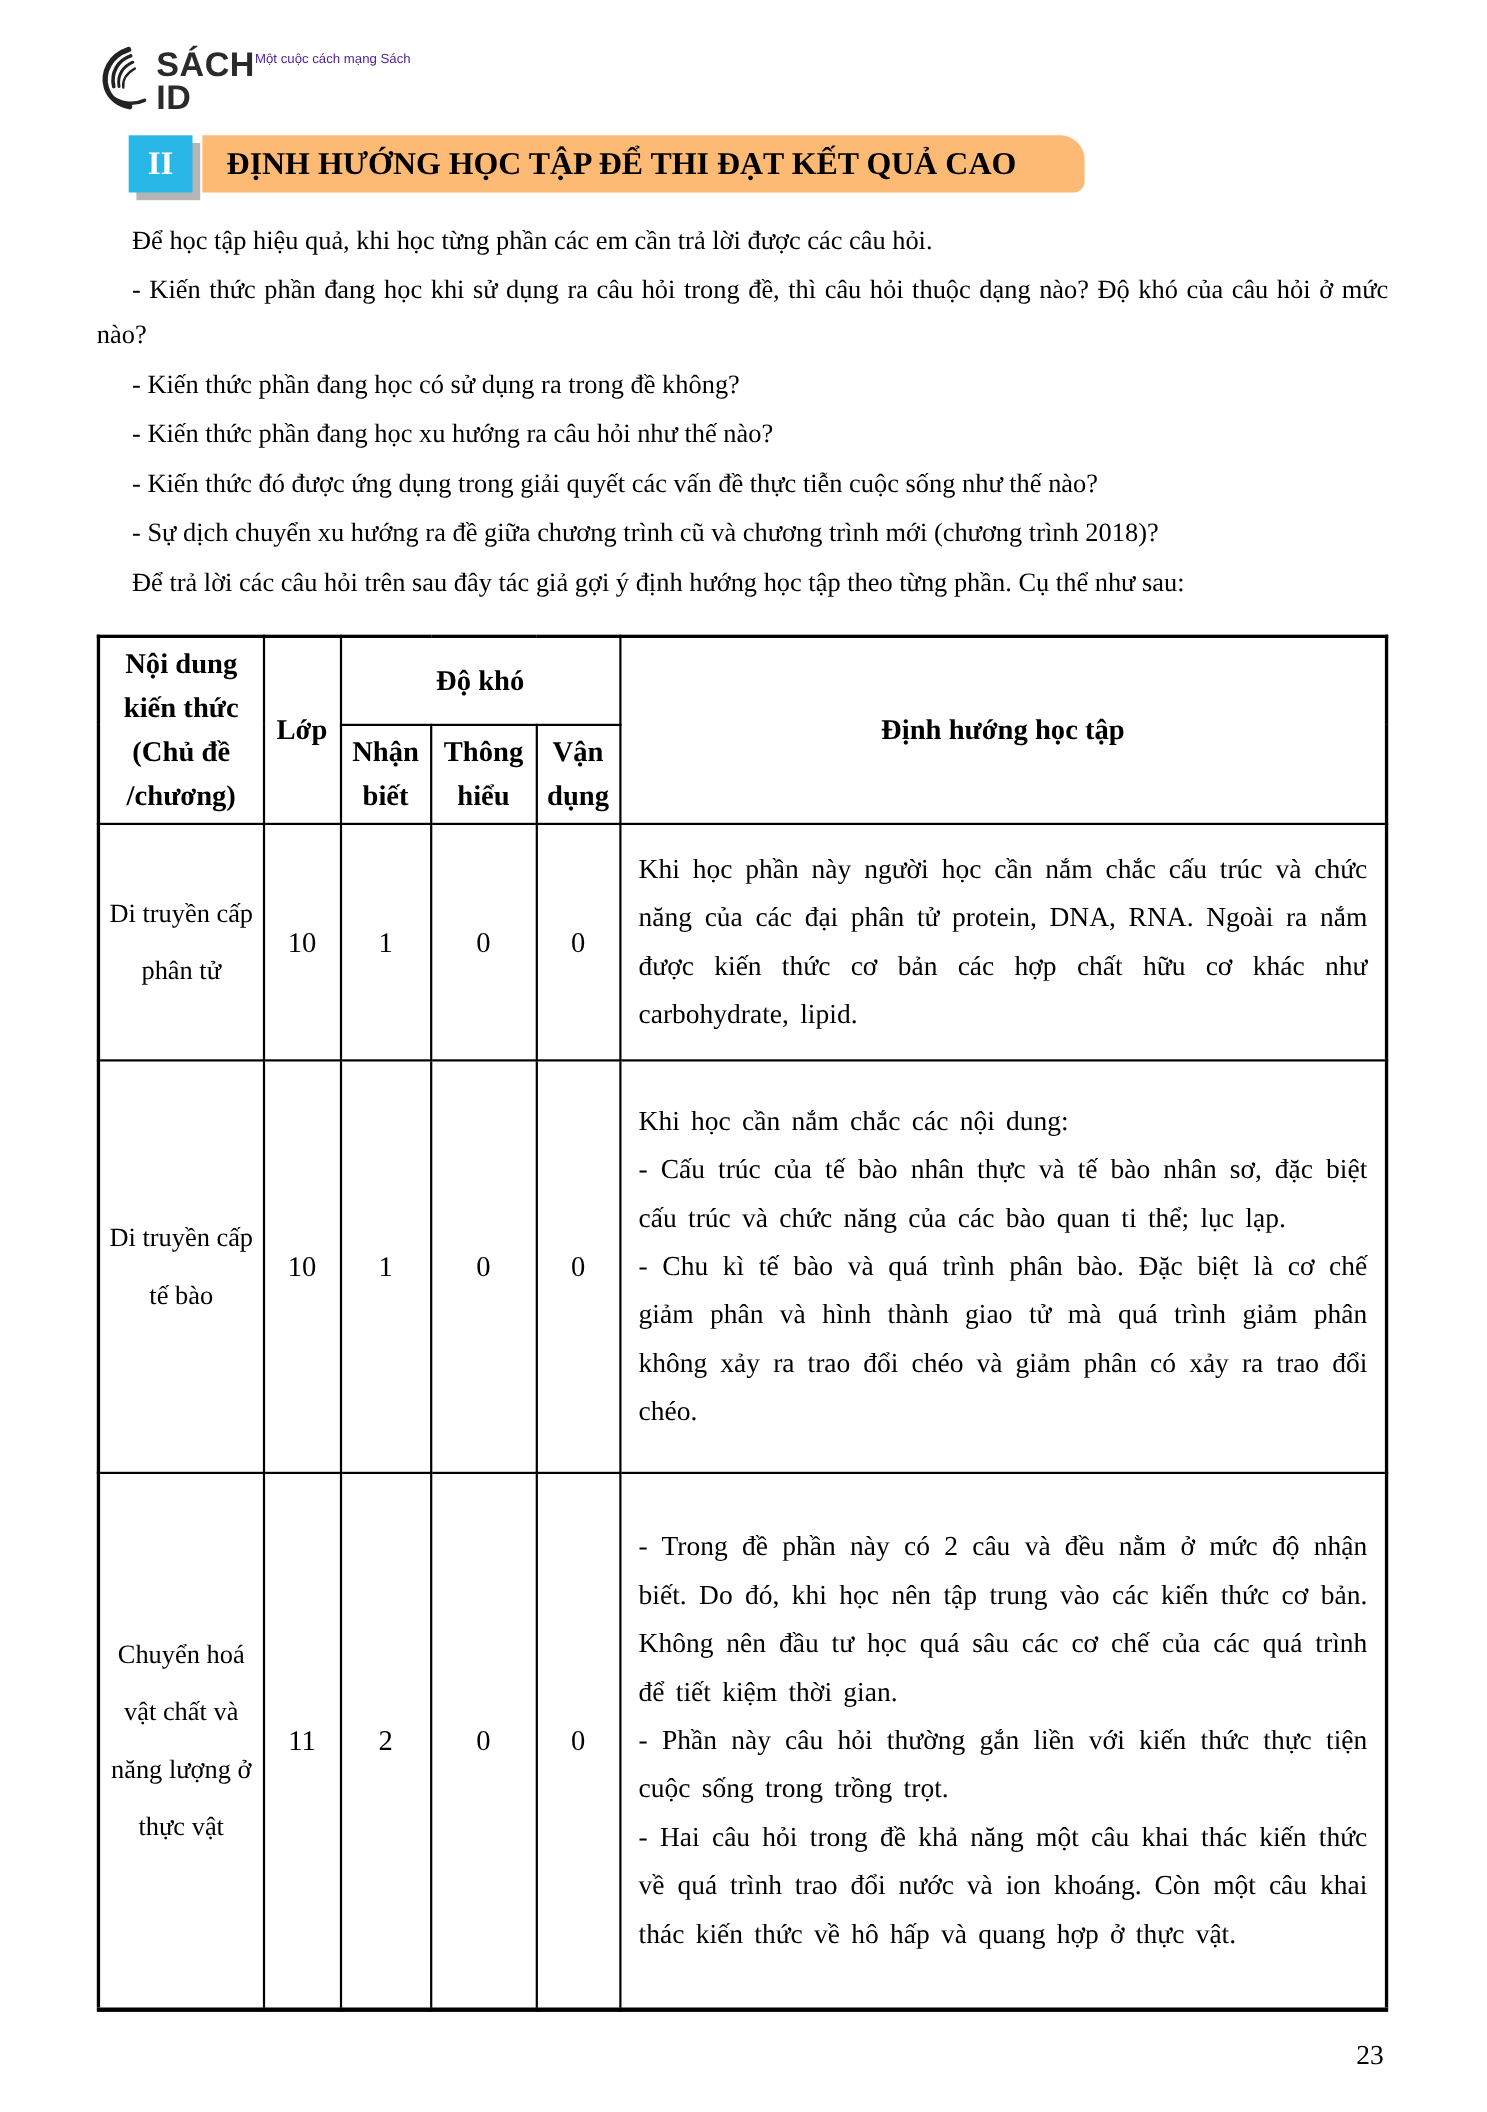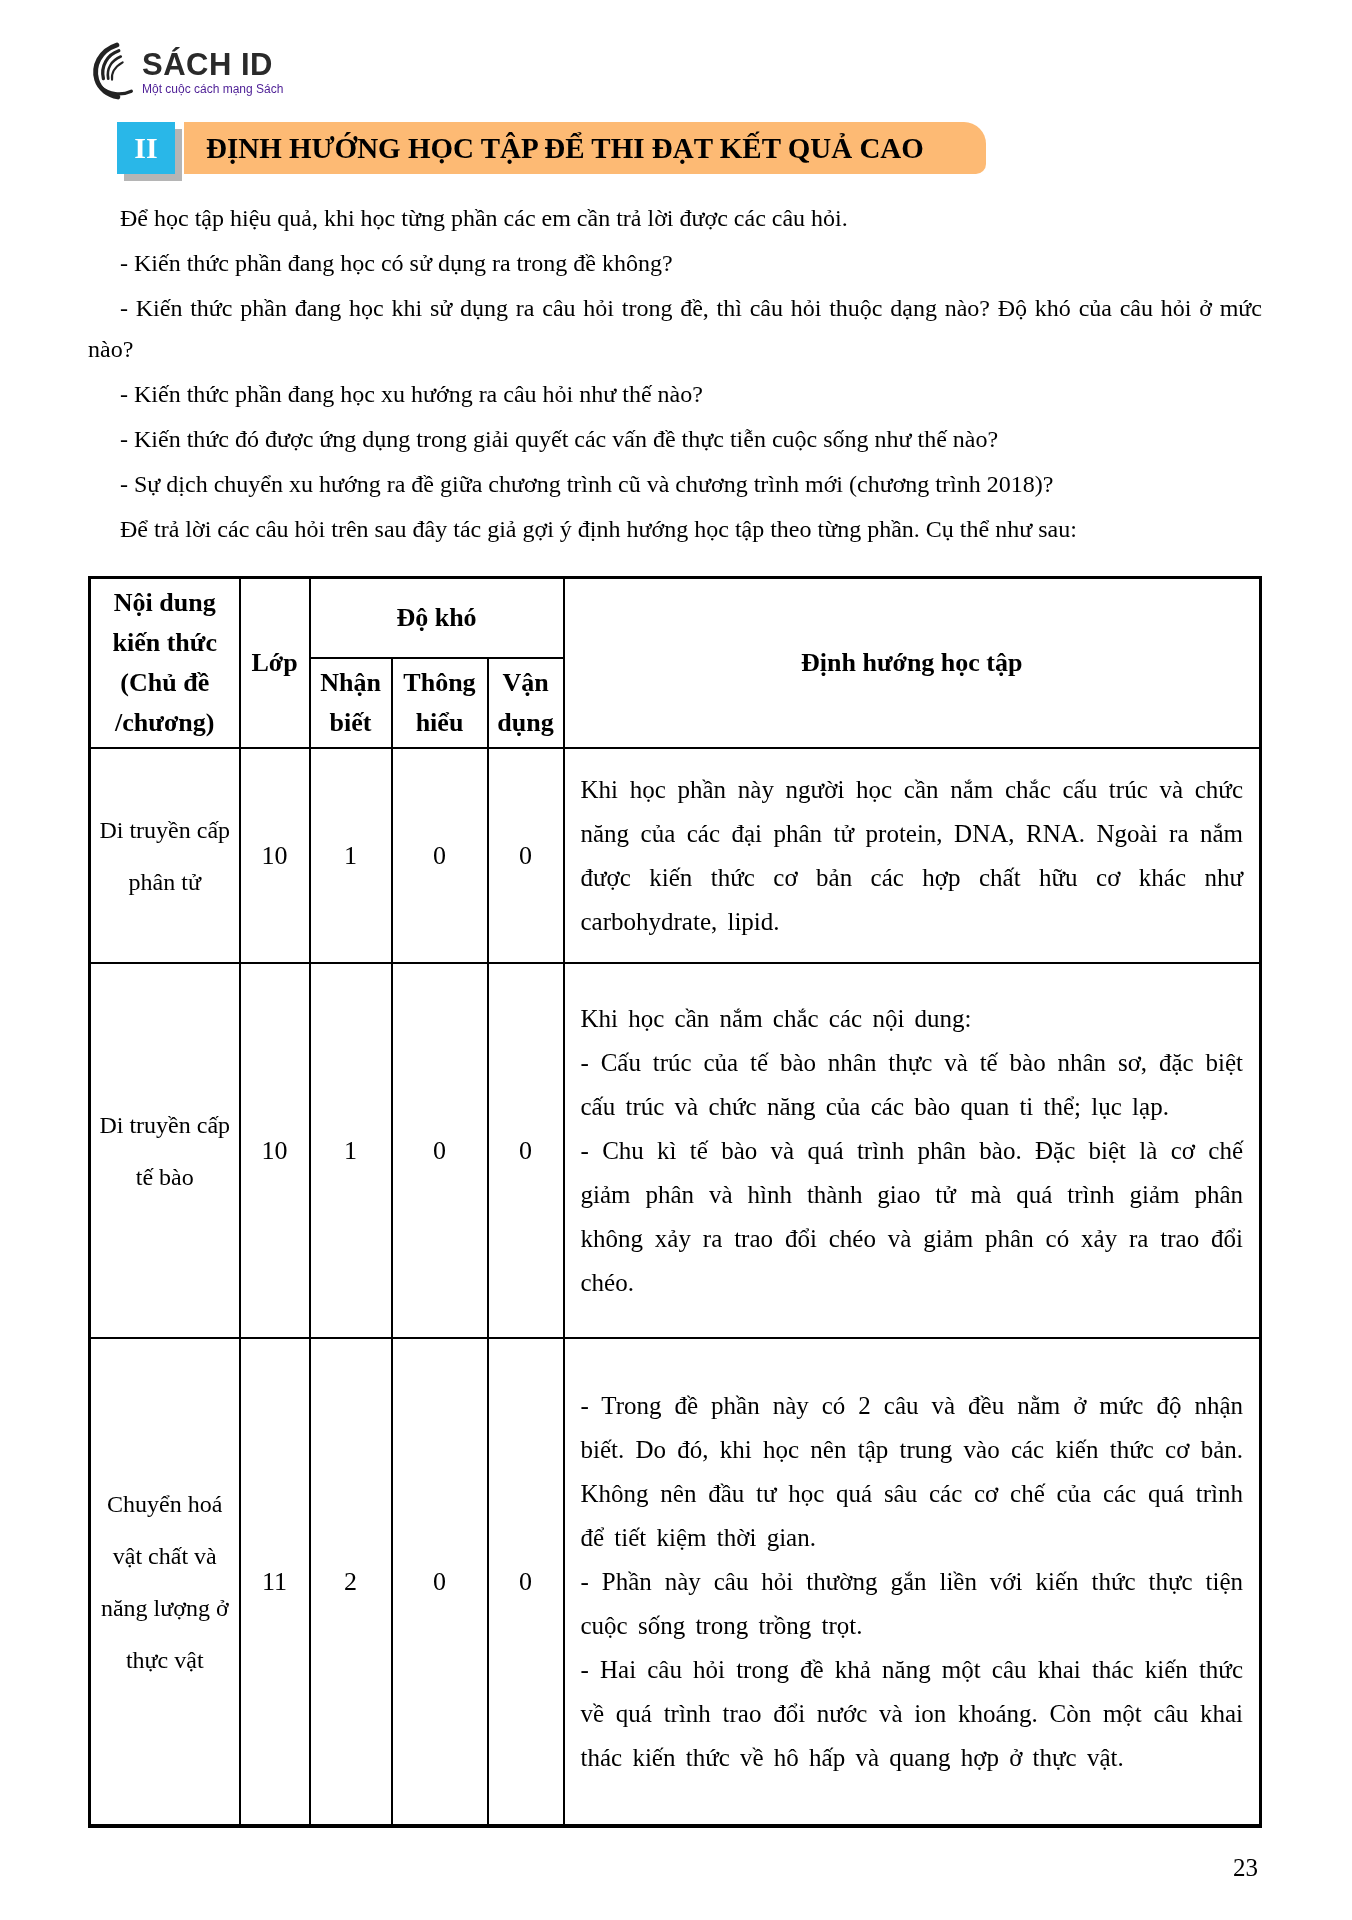--- a/index.html
+++ b/index.html
@@ -6,21 +6,21 @@
   body{
     width:1352px;height:1920px;
     font-family:"Liberation Serif", serif;
     color:#000;position:relative;overflow:hidden;
   }
   .page{box-sizing:border-box;width:1352px;height:1920px;padding:40px 90px 0 88px;}
 
   
   .header{display:flex;align-items:flex-end;}
   .logo-block{flex:none;width:208px;display:flex;align-items:center;gap:2px;padding-bottom:4px;}
-  .logo-text{display:flex;flex-direction:column;}
+  .logo-text{display:flex;flex-direction:row;}
   .brand{font-family:"Liberation Sans", sans-serif;font-weight:700;font-size:31px;letter-spacing:.5px;color:#2a2a2a;line-height:30px;}
   .tagline{font-family:"Liberation Sans", sans-serif;font-size:12px;color:#4c1d95;margin-top:2px;white-space:nowrap;}
   .header-right{flex:1;border-bottom:7px double #141414;padding-bottom:9px;text-align:right;}
   .doc-title{display:inline-block;font-weight:700;font-size:27px;white-space:nowrap;transform:scaleX(.97);transform-origin:right bottom;letter-spacing:.2px;}
 
   
   .section-row{margin-top:12px;display:flex;height:52px;padding-left:29px;}
   .badge{flex:none;width:58px;background:#29b7e8;color:#fff;font-weight:700;font-size:30px;
          display:flex;align-items:center;justify-content:center;box-shadow:7px 7px 0 #b5b5b5;}
   .heading-bar{margin-left:9px;width:802px;background:#d9eefa;border-radius:0 22px 10px 0;
@@ -73,22 +73,22 @@
   </div>
 
   <div class="section-row">
     <div class="badge" style="background: rgb(41, 183, 232); box-shadow: rgb(181, 181, 181) 7px 7px 0px;">II</div>
     <div class="heading-bar" style="background: #fdba74;">ĐỊNH HƯỚNG HỌC TẬP ĐỂ THI ĐẠT KẾT QUẢ CAO</div>
   </div>
 
   <div class="intro">
     <p>Để học tập hiệu quả, khi học từng phần các em cần trả lời được các câu hỏi.</p>
     <div id="question-list">
+        <p>- Kiến thức phần đang học khi sử dụng ra câu hỏi trong đề, thì câu hỏi thuộc dạng nào? Độ khó của câu hỏi ở mức nào?</p>
         <p>- Kiến thức phần đang học có sử dụng ra trong đề không?</p>
-        <p>- Kiến thức phần đang học khi sử dụng ra câu hỏi trong đề, thì câu hỏi thuộc dạng nào? Độ khó của câu hỏi ở mức nào?</p>
         <p>- Kiến thức phần đang học xu hướng ra câu hỏi như thế nào?</p>
         <p>- Kiến thức đó được ứng dụng trong giải quyết các vấn đề thực tiễn cuộc sống như thế nào?</p>
         <p>- Sự dịch chuyển xu hướng ra đề giữa chương trình cũ và chương trình mới (chương trình 2018)?</p>
       </div>
     <p>Để trả lời các câu hỏi trên sau đây tác giả gợi ý định hướng học tập theo từng phần. Cụ thể như sau:</p>
   </div>
 
   <table class="matrix">
     <colgroup>
       <col style="width:150px">

